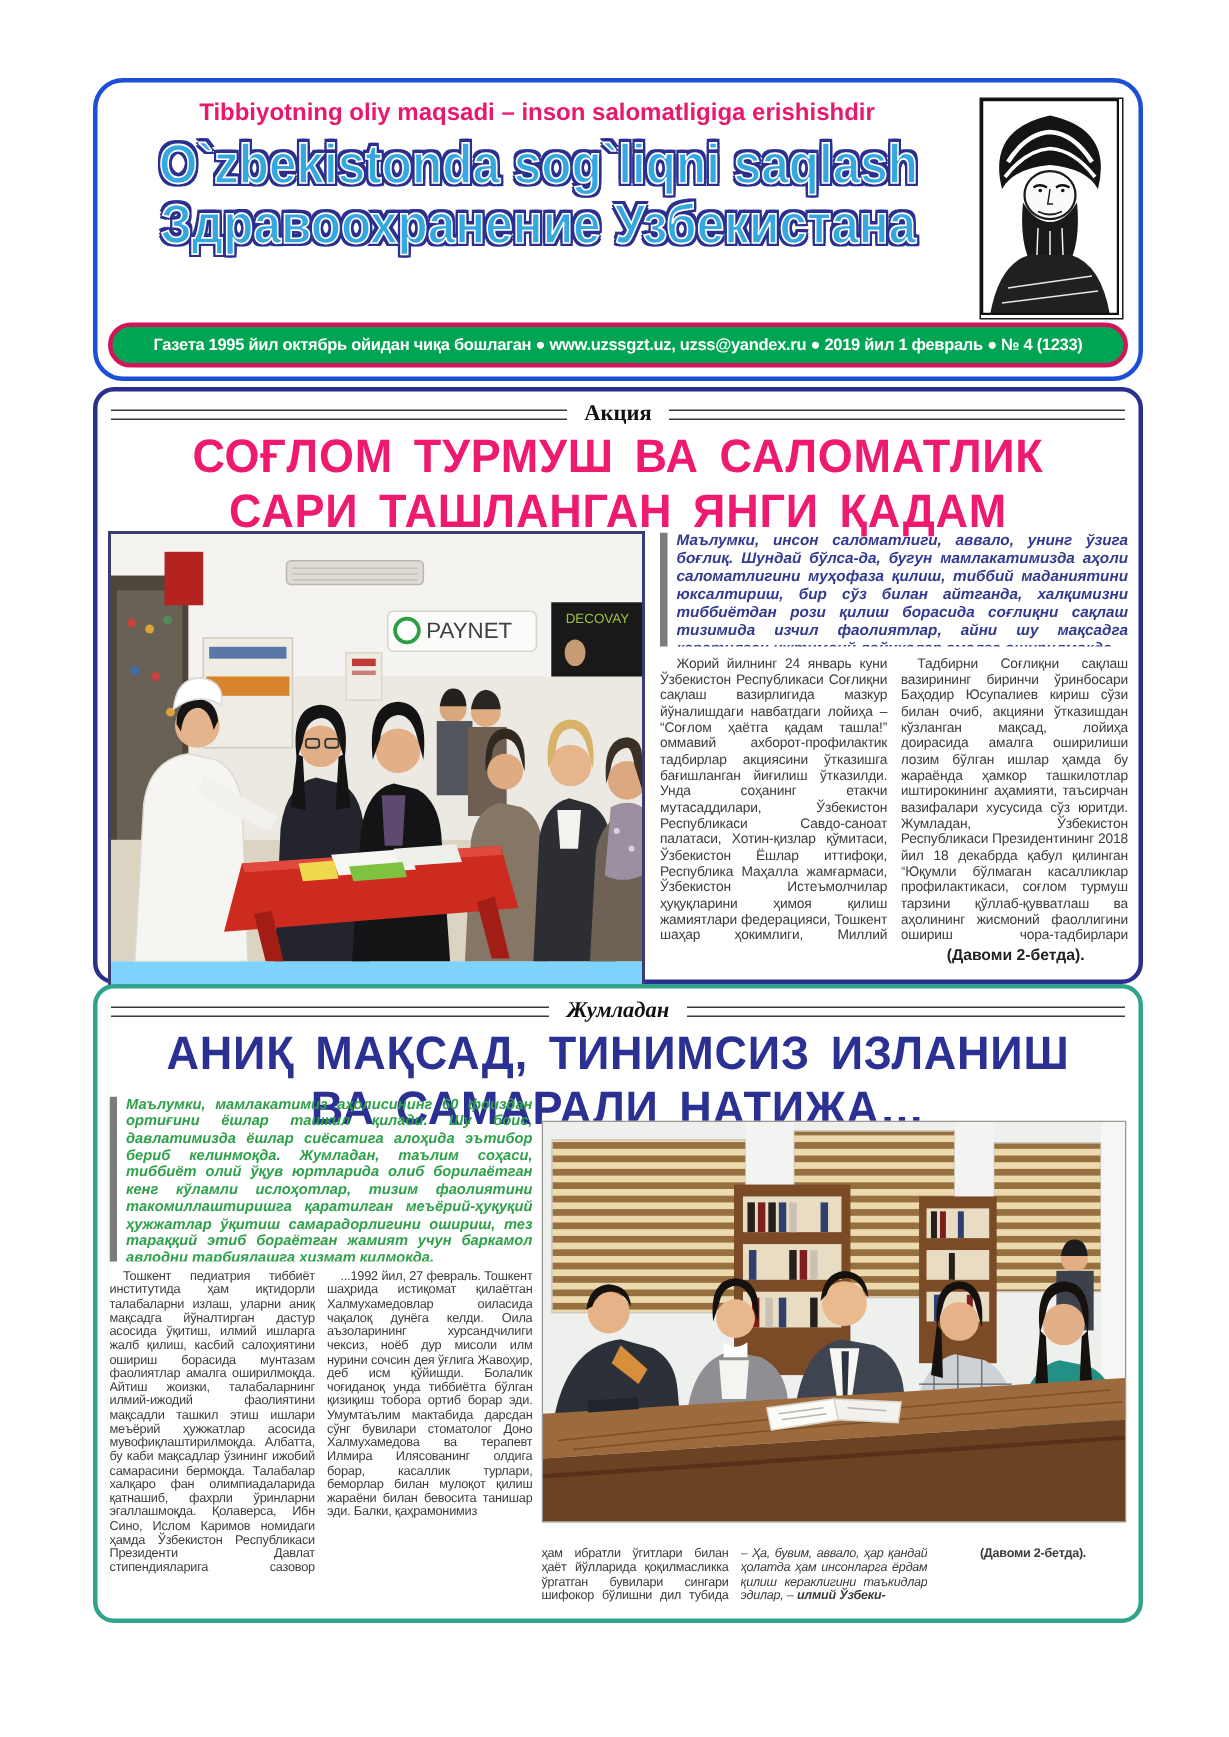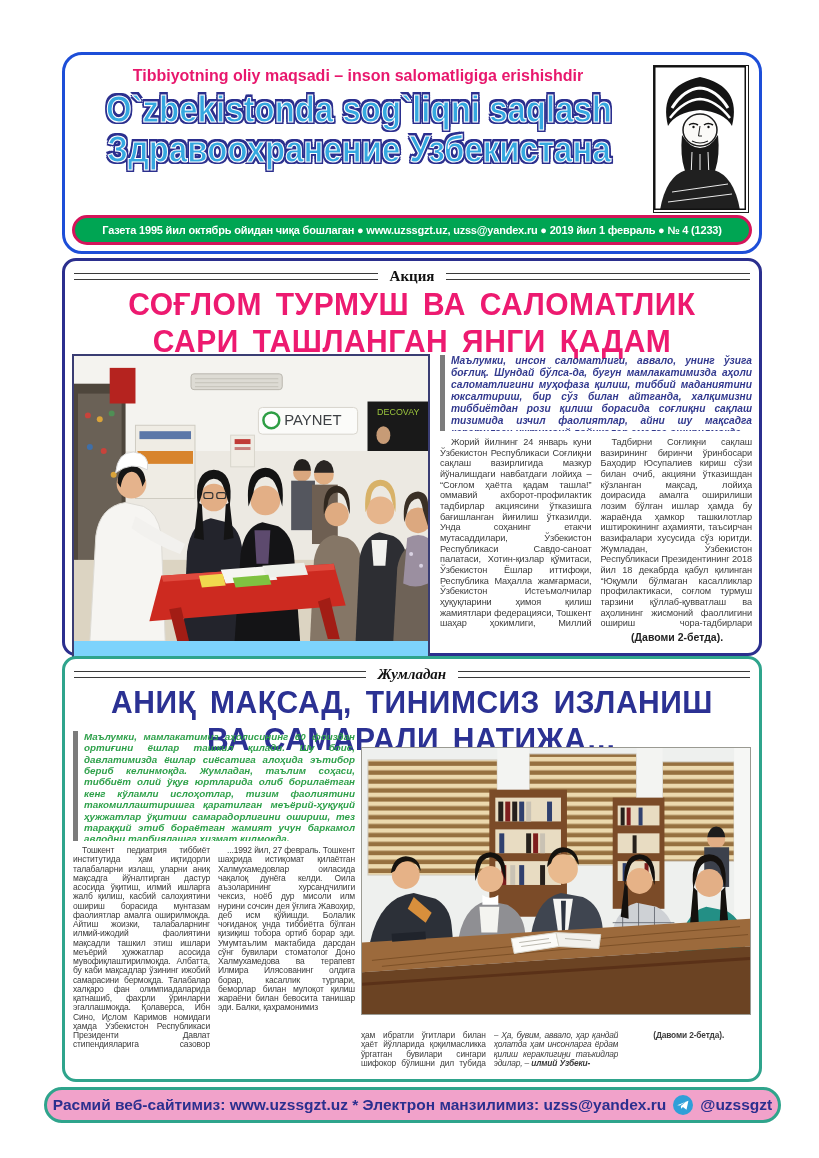--- a/index.html
+++ b/index.html
@@ -347,24 +347,14 @@
         </svg>
       </div>
       <div class="minis">
         <div class="mini">ҳам ибратли ўгитлари билан ҳаёт йўлларида қоқилмасликка ўргатган бувилари сингари шифокор бўлишни дил тубида туггандир.</div>
         <div class="mini quote"><span>– Ҳа, бувим, аввало, ҳар қандай ҳолатда ҳам инсонларга ёрдам қилиш кераклигини таъкидлар эдилар, – </span><b>илмий Ўзбеки-</b></div>
         <div class="mini attrib"> <span class="cont2">(Давоми 2-бетда).</span></div>
       </div>
     </div>
   </div>
 
-  <div class="footer">
-    <span>Расмий веб-сайтимиз: www.uzssgzt.uz * Электрон манзилимиз: uzss@yandex.ru</span>
-    <span class="tg">
-      <svg viewBox="0 0 24 24" width="20" height="20">
-        <circle cx="12" cy="12" r="12" fill="#2f9fd8"></circle>
-        <path d="M5 12.2 L18.5 6.8 L16.2 17.6 L11.9 14.3 L9.8 16.4 L9.4 13.1 L15.8 7.9 L8 12.6 Z" fill="#ffffff"></path>
-      </svg>
-    </span>
-    <span>@uzssgzt</span>
-  </div>
 
 </div>
 
 </body></html>

